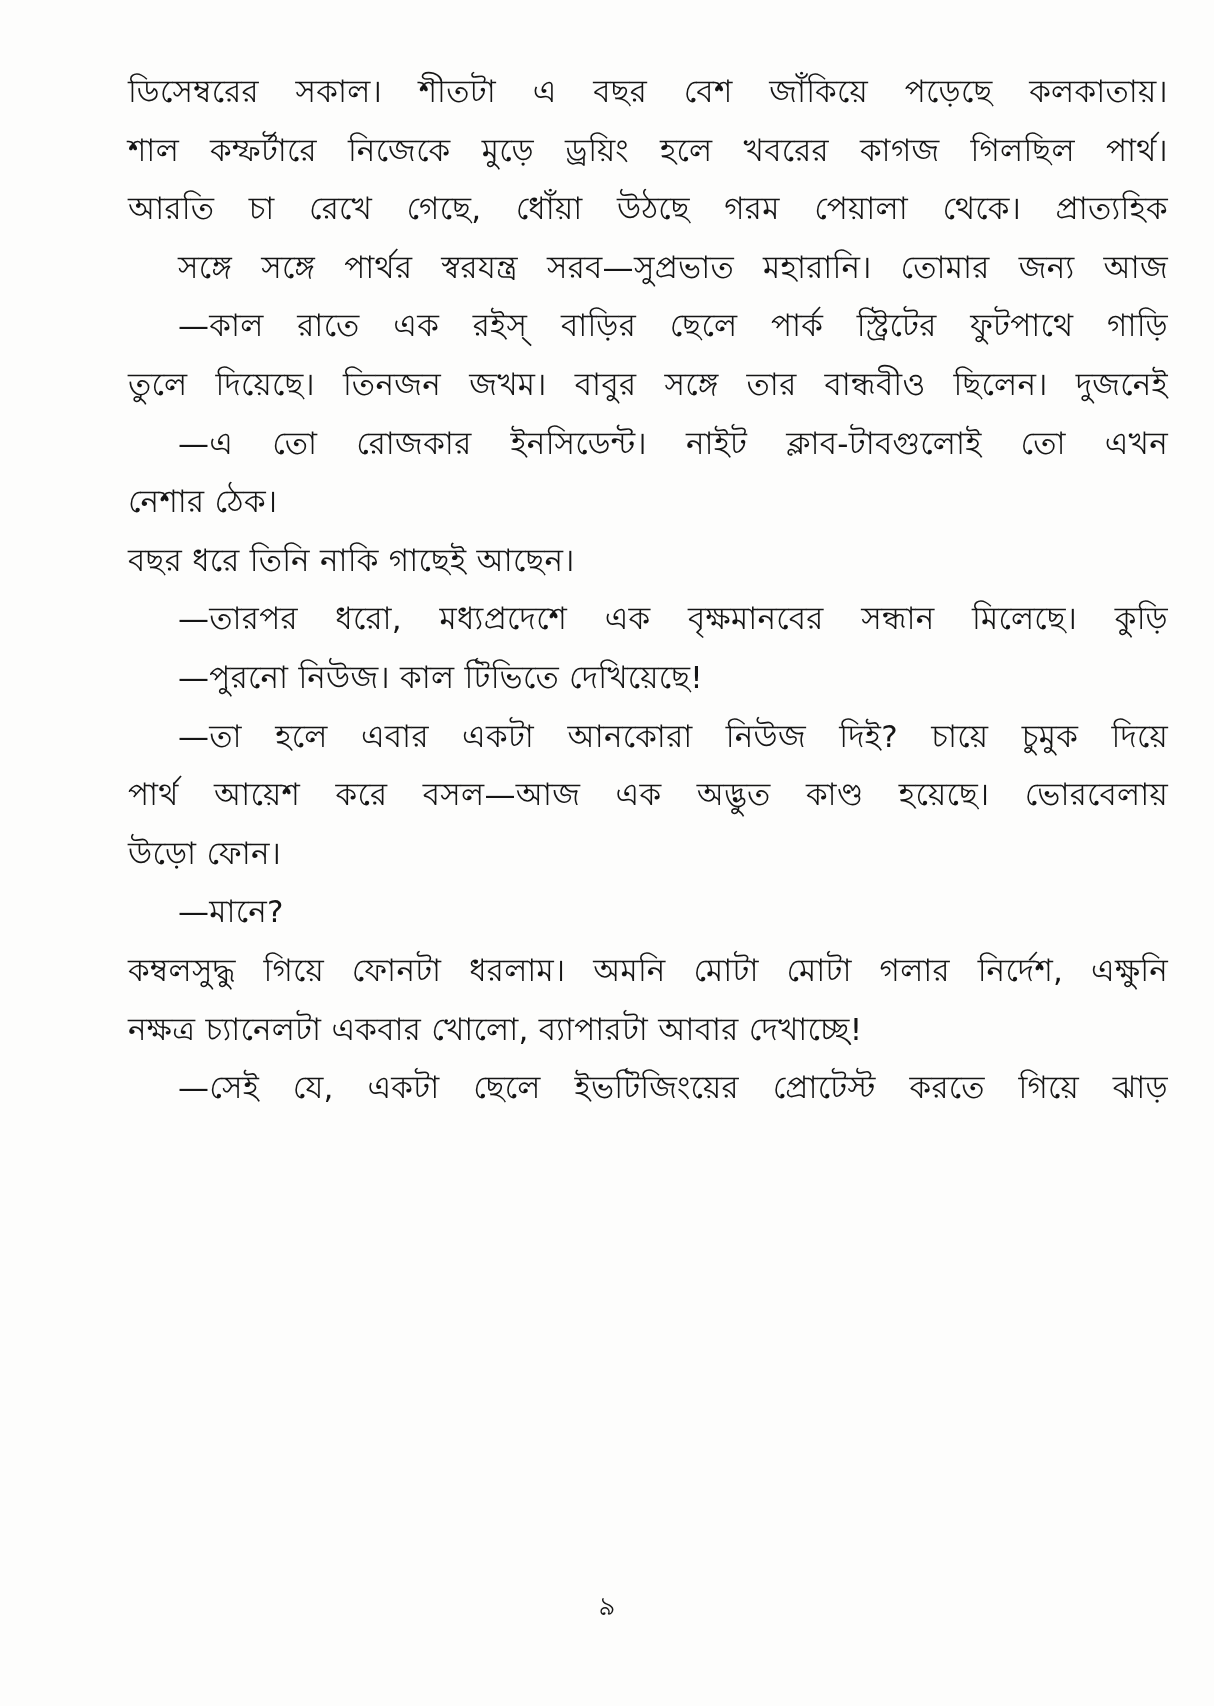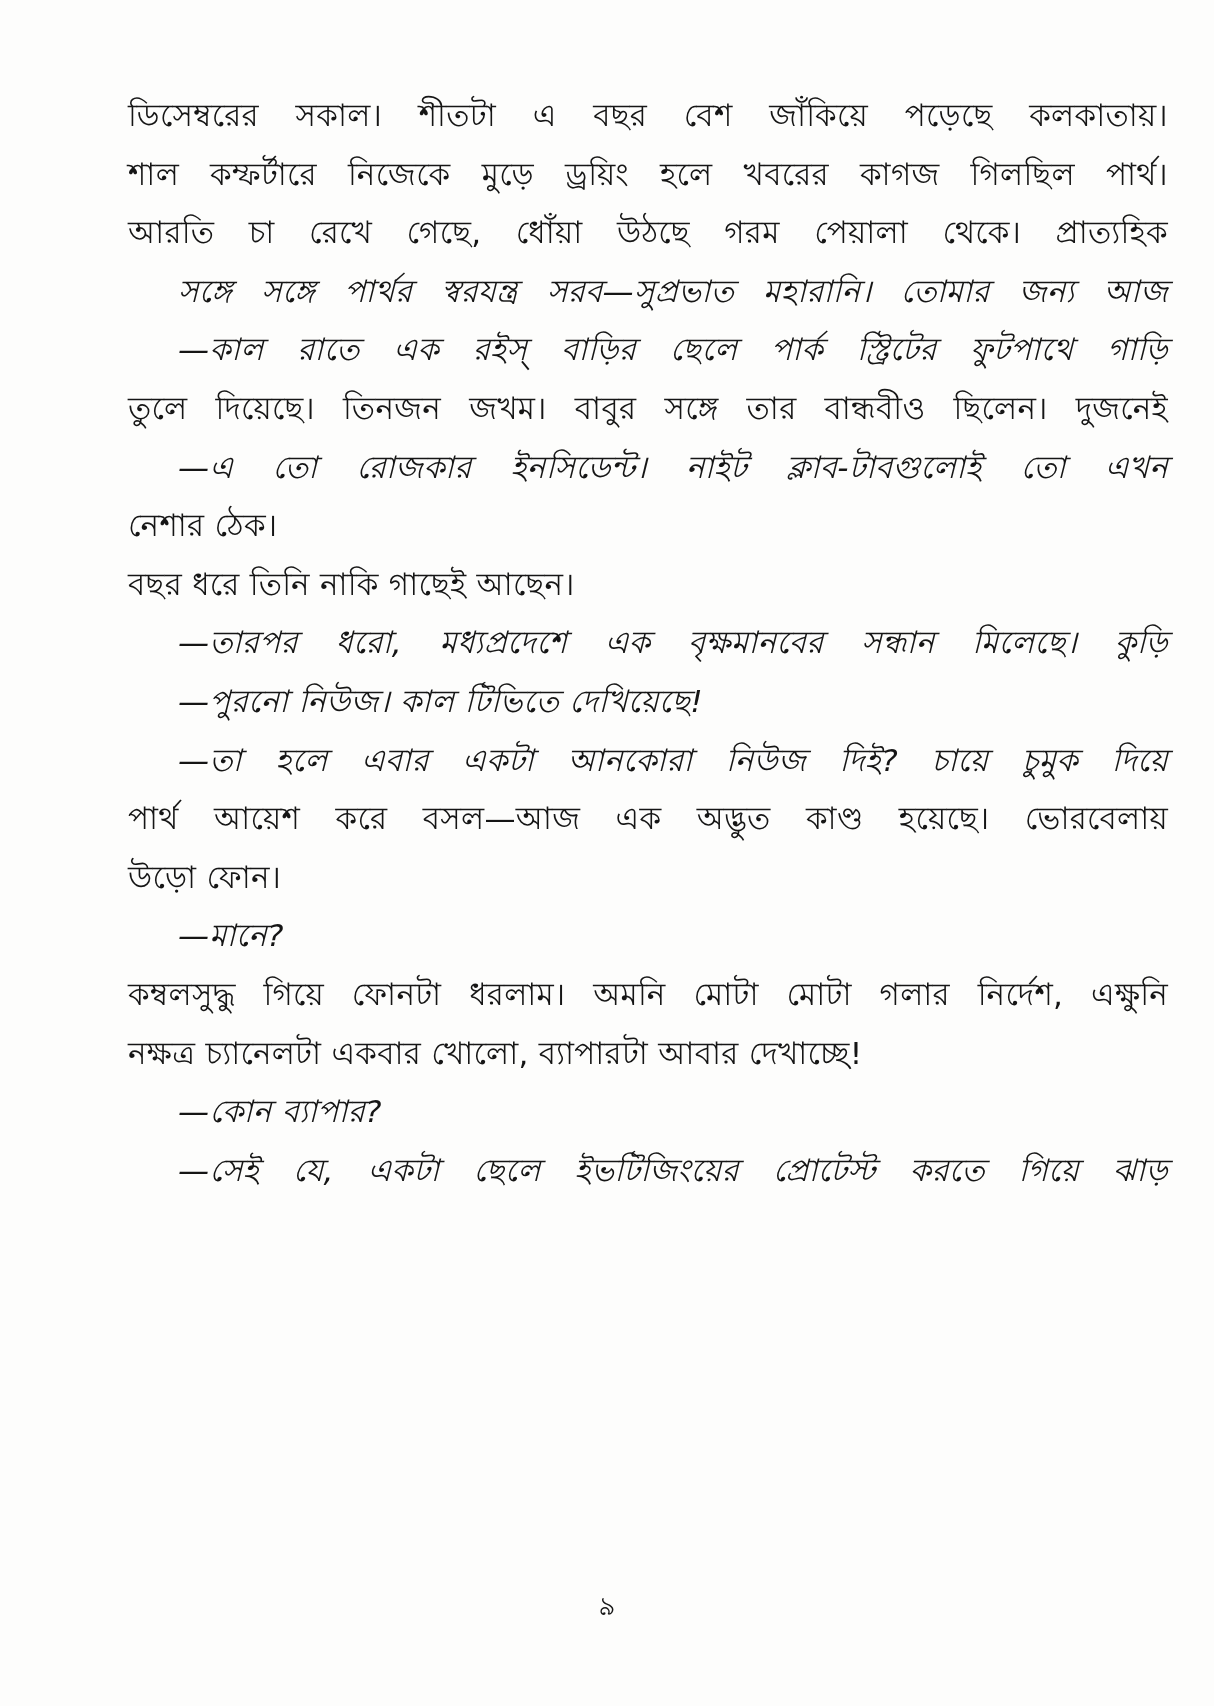--- a/index.html
+++ b/index.html
@@ -18,37 +18,36 @@
     .page {
       position: absolute;
       left: 0; top: 0;
       width: 1214px;
       height: 1706px;
       background: #fdfdfc;
     }
     .text-block {
       position: absolute;
       left: 128px;
-      top: 86px;
+      top: 62px;
       width: 1040px;
     }
     .line {
       height: 58.6px;
       line-height: 58.6px;
       font-size: 31px;
       white-space: nowrap;
       letter-spacing: 0.3px;
     }
     .line.justify {
       text-align: justify;
       text-align-last: justify;
     }
     .line.indent {
       padding-left: 50px;
-      font-style: italic;
     }
     .page-number {
       position: absolute;
       left: 0;
       width: 1214px;
       top: 1586px;
       text-align: center;
       font-size: 26px;
     }
   </style>
@@ -67,17 +66,16 @@
     <div class="line">নেশার ঠেক।</div>
     <div class="line">বছর ধরে তিনি নাকি গাছেই আছেন।</div>
     <div class="line justify indent">—তারপর ধরো, মধ্যপ্রদেশে এক বৃক্ষমানবের সন্ধান মিলেছে। কুড়ি</div>
     <div class="line indent">—পুরনো নিউজ। কাল টিভিতে দেখিয়েছে!</div>
     <div class="line justify indent">—তা হলে এবার একটা আনকোরা নিউজ দিই? চায়ে চুমুক দিয়ে</div>
     <div class="line justify">পার্থ আয়েশ করে বসল—আজ এক অদ্ভুত কাণ্ড হয়েছে। ভোরবেলায়</div>
     <div class="line">উড়ো ফোন।</div>
     <div class="line indent">—মানে?</div>
     <div class="line justify">কম্বলসুদ্ধু গিয়ে ফোনটা ধরলাম। অমনি মোটা মোটা গলার নির্দেশ, এক্ষুনি</div>
     <div class="line">নক্ষত্র চ্যানেলটা একবার খোলো, ব্যাপারটা আবার দেখাচ্ছে!</div>
-    <div class="line indent">—কোন ব্যাপার?</div>
     <div class="line justify indent">—সেই যে, একটা ছেলে ইভটিজিংয়ের প্রোটেস্ট করতে গিয়ে ঝাড়</div>
   </div>
   <div class="page-number">৯</div>
 </div>
 
 </body></html>

